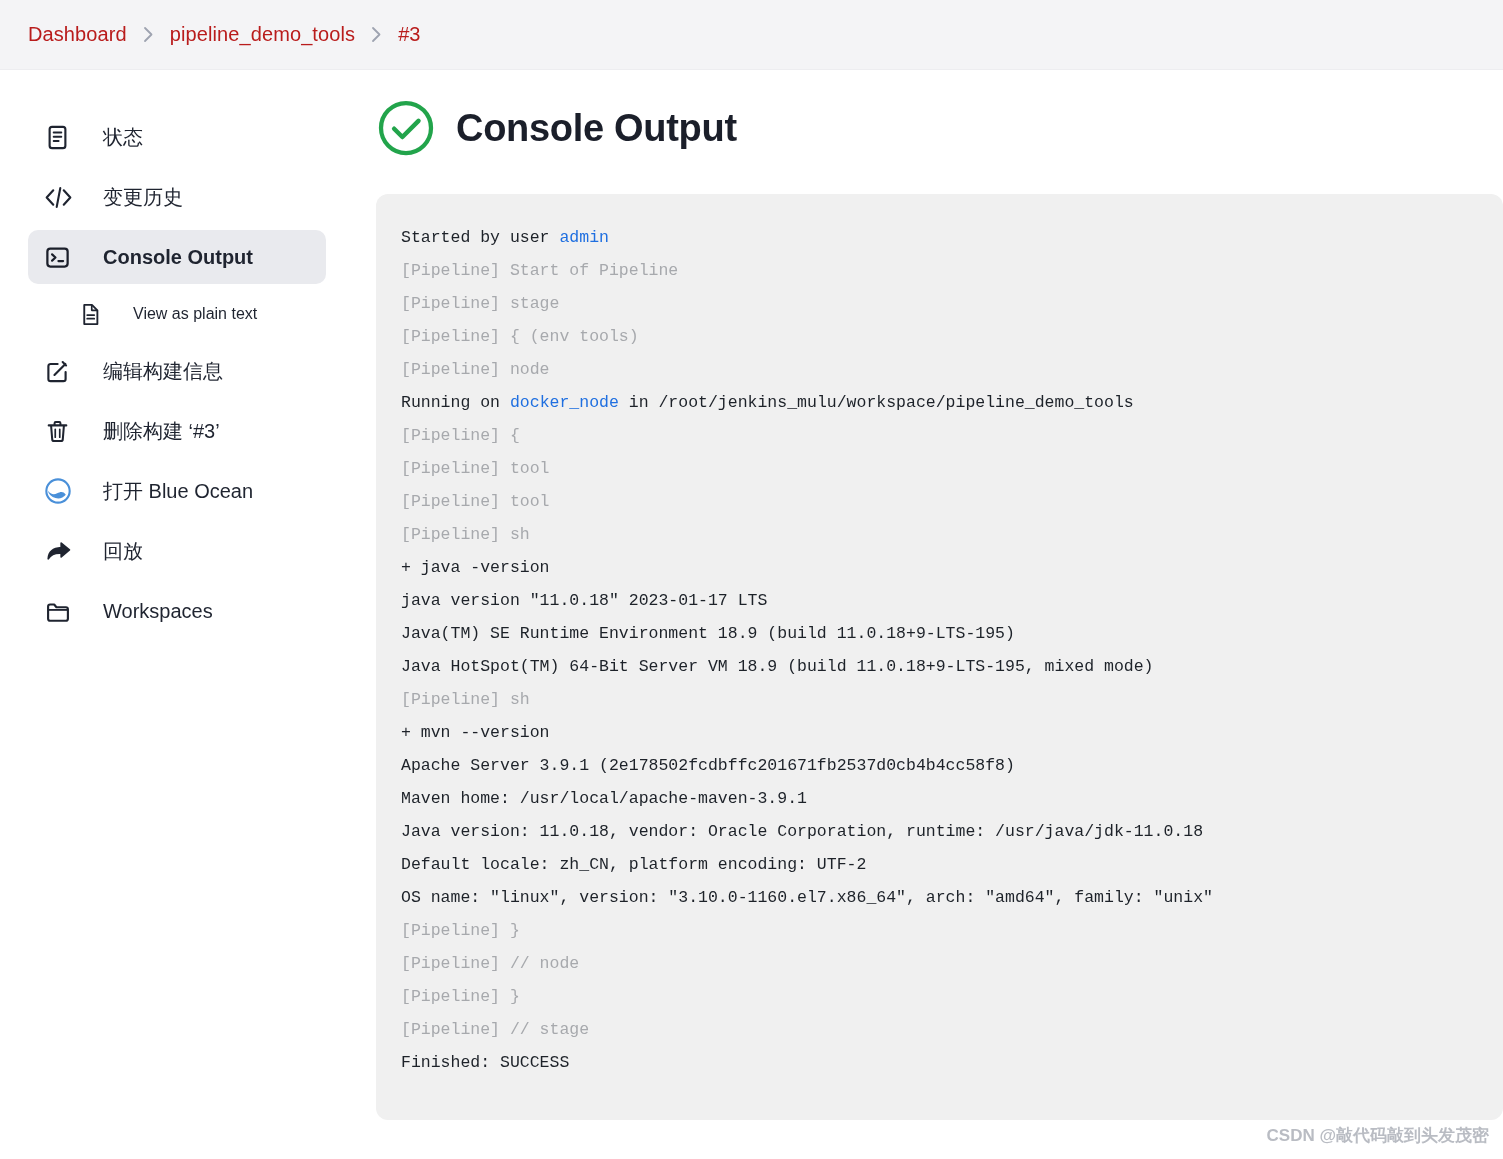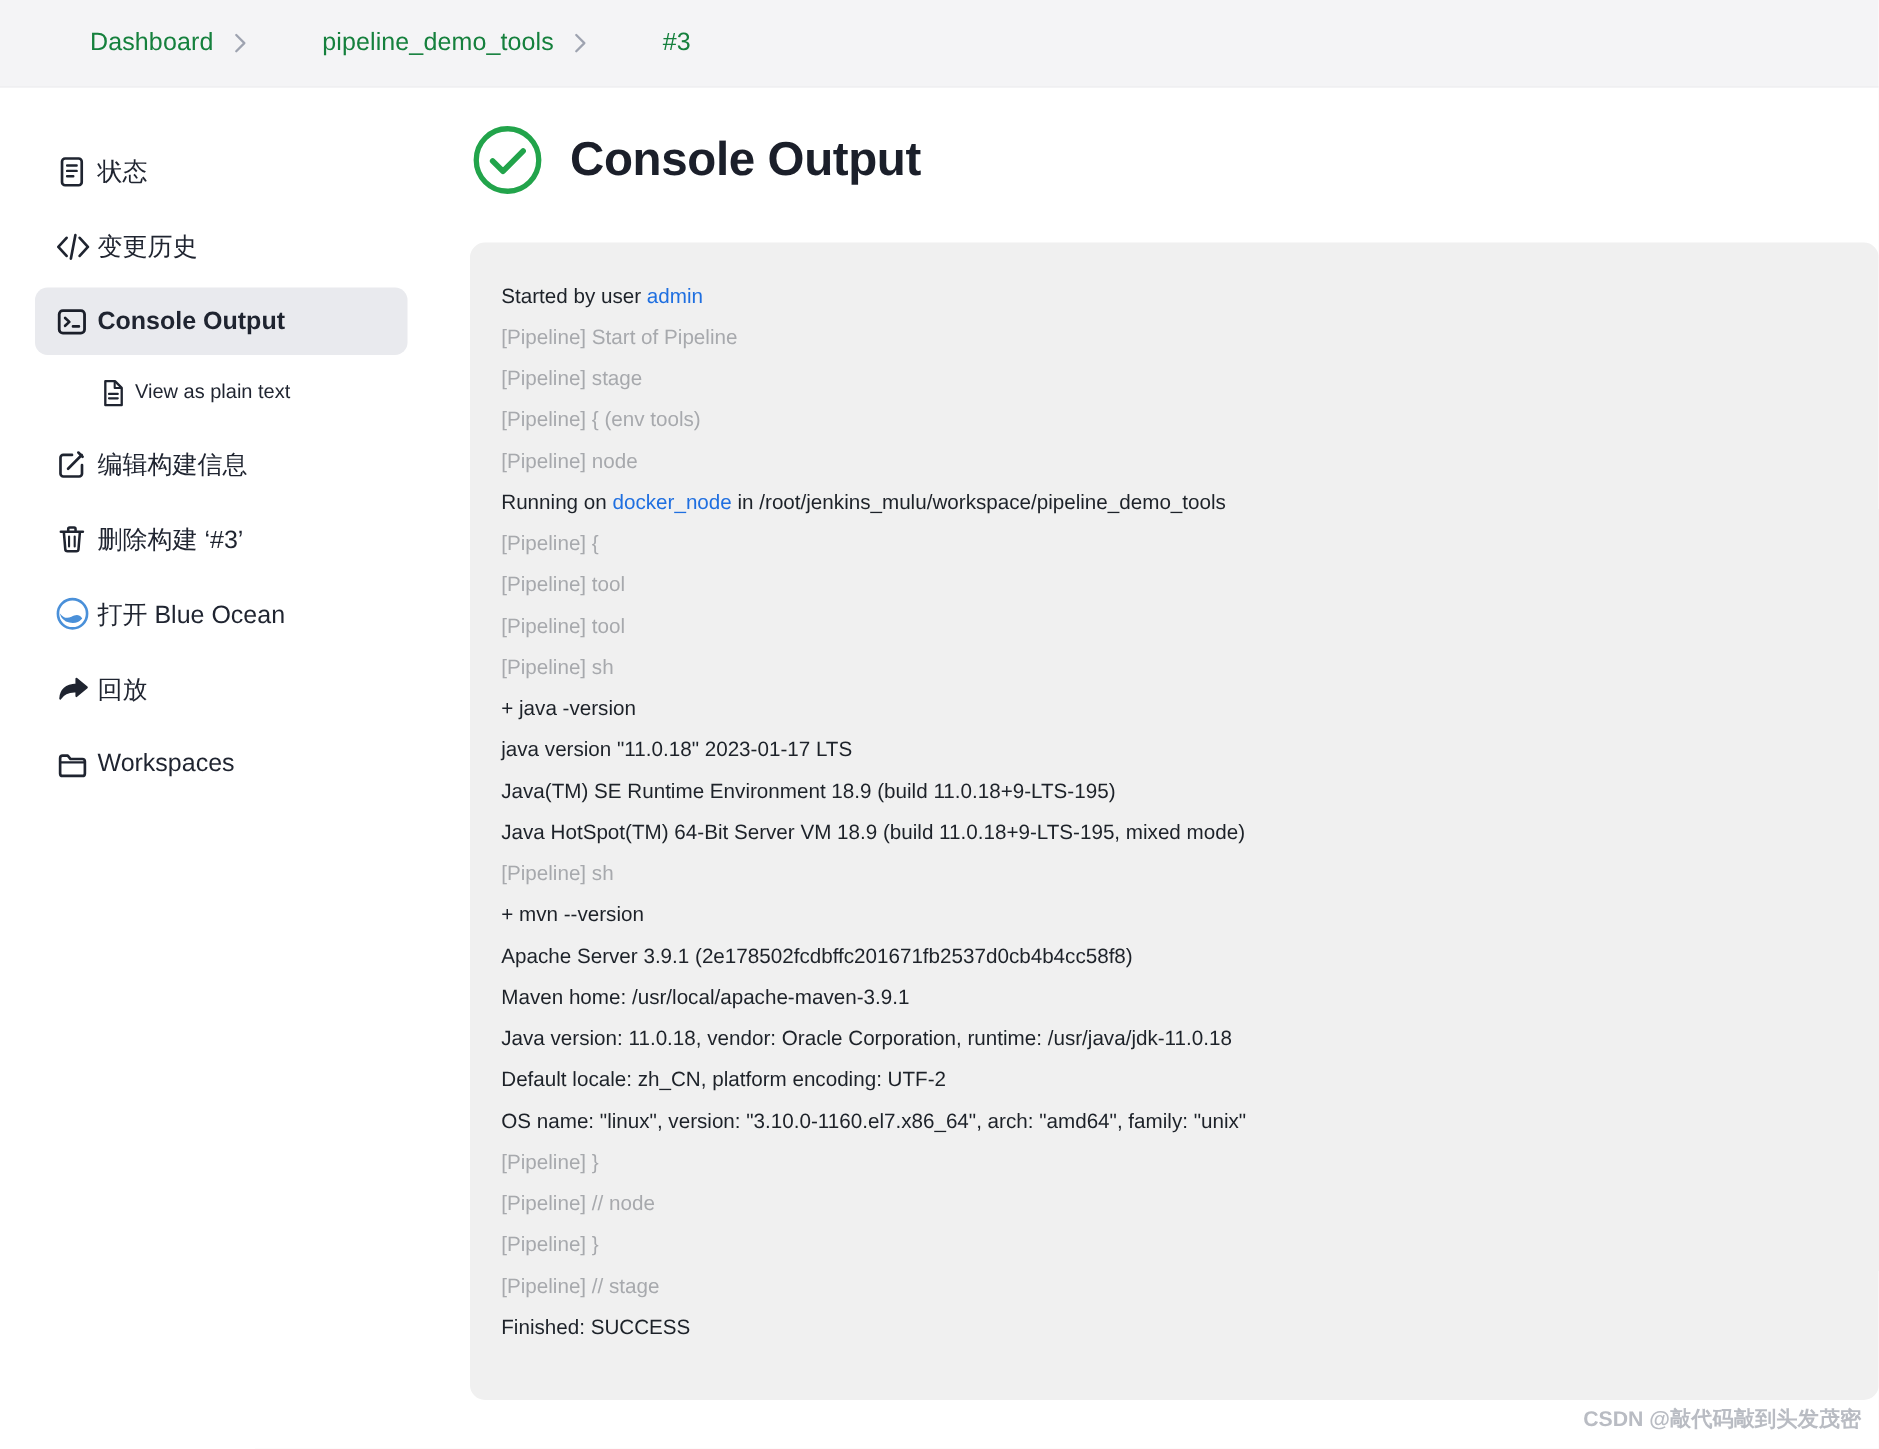--- a/index.html
+++ b/index.html
@@ -20,24 +20,23 @@
     height: 70px;
     background: #f4f4f6;
     display: flex;
     align-items: center;
     padding-left: 28px;
     box-sizing: border-box;
     border-bottom: 1px solid #ededf0;
   }
   .crumb {
     font-size: 20px;
-    color: #15803d;
+    color: #b91c1c;
     letter-spacing: 0.1px;
     white-space: nowrap;
-    margin-left: 44px;
   }
   .crumb-link { cursor: pointer; }
   .crumb-sep {
     margin: 0 16px;
     color: #9ea3b0;
     font-size: 17px;
     display: inline-flex;
     align-items: center;
   }
 
@@ -76,21 +75,21 @@
     flex: 0 0 34px;
     display: flex;
     align-items: center;
     justify-content: flex-start;
     color: #1f2430;
   }
   .side-ico.small { width: 30px; flex: 0 0 30px; }
   .side-label {
     font-size: 20px;
     color: #1f2430;
-    margin-left: 0;
+    margin-left: 25px;
     white-space: nowrap;
   }
   .side-item.active .side-label { font-weight: bold; }
   .side-item.sub .side-label { font-size: 16px; }
 
   
   .main {
     flex: 1;
     padding: 28px 0 0 24px;
     box-sizing: border-box;
@@ -110,21 +109,21 @@
 
   .console {
     background: #f0f0f0;
     border-radius: 12px;
     margin-right: 0;
     padding: 27px 30px 24px 25px;
     box-sizing: border-box;
     min-height: 926px;
   }
   .log-line {
-    font-family: Liberation Sans, sans-serif;
+    font-family: Liberation Mono, monospace;
     font-size: 16.5px;
     line-height: 33px;
     color: #1d2229;
     white-space: pre;
   }
   .log-line.dim { color: #a7a9ad; }
   .log-line .lnk { color: #1f6fe0; }
 
   .watermark {
     position: absolute;

